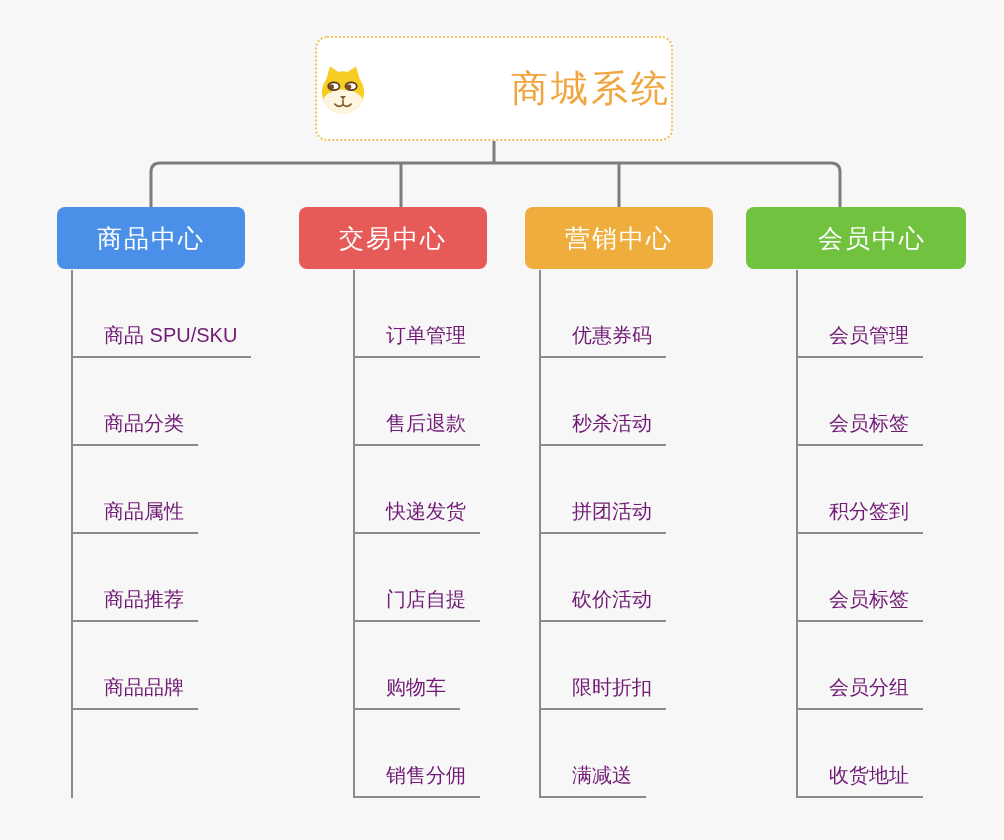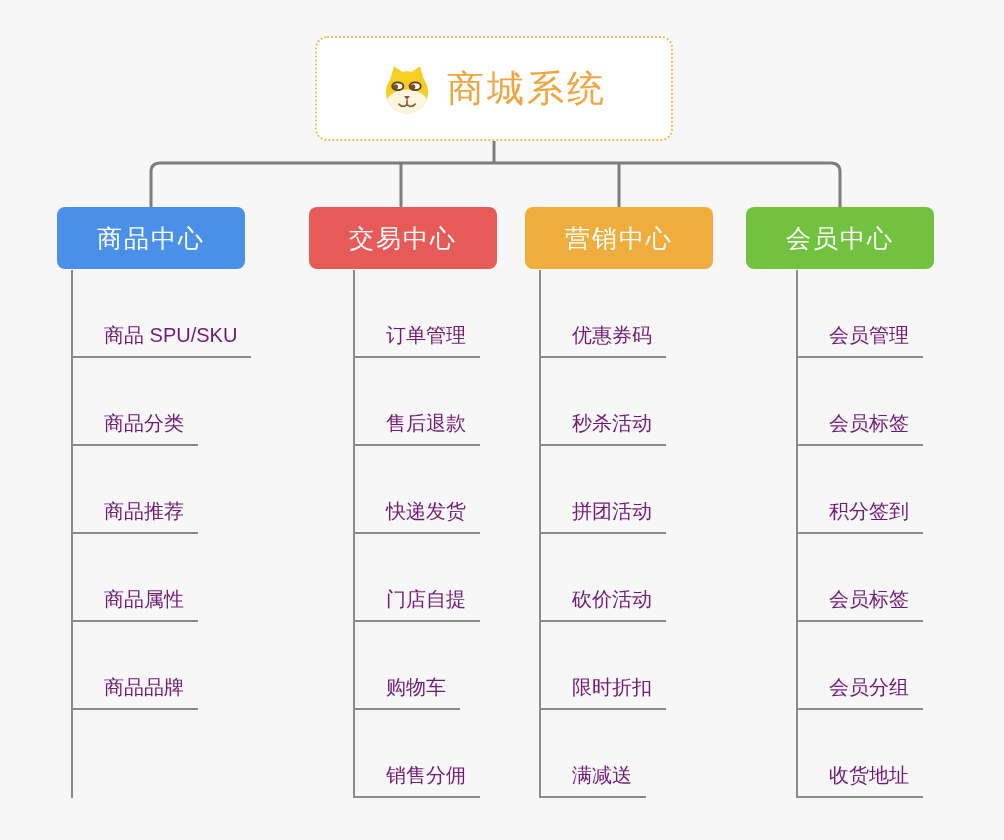--- a/index.html
+++ b/index.html
@@ -7,32 +7,32 @@
     position:relative;width:1004px;height:840px;overflow:hidden;
     background:#f7f7f7;
     font-family:"Liberation Sans","DejaVu Sans",sans-serif;
   }
   .connectors{position:absolute;left:0;top:0;z-index:1;pointer-events:none;}
 
   
   .root{
     position:absolute;left:315px;top:36px;width:358px;height:105px;box-sizing:border-box;
     background:#ffffff;border:2px dotted #f2c05e;border-radius:12px;
-    display:flex;align-items:center;justify-content:center;gap:14px;z-index:2;
+    display:flex;align-items:center;justify-content:space-between;gap:14px;z-index:2;
   }
   .root-icon svg{display:block;}
   .root-title{font-size:37px;letter-spacing:3px;color:#f0a53e;white-space:nowrap;}
 
   
   .branch{
     position:absolute;top:207px;width:188px;height:62px;border-radius:8px;
     display:flex;align-items:center;justify-content:center;z-index:2;
     color:#ffffff;font-size:25px;letter-spacing:2px;white-space:nowrap;
   }
-  .b0{left:57px;}  .b1{left:309px;}  .b2{left:525px;}  .b3{left:746px;}
+  .b0{left:57px;}  .b1{left:299px;}  .b2{left:525px;}  .b3{left:746px;}
 
   
   .children{
     position:absolute;top:270px;height:528px;z-index:2;
     border-left:2px solid #8b8b8b;
   }
   .c0{left:71px;} .c1{left:337px;margin-left:16px;} .c2{left:539px;} .c3{left:796px;}
   .leaf{
     height:88px;box-sizing:border-box;width:max-content;
     display:flex;align-items:flex-end;
@@ -88,24 +88,24 @@
     <span>商品中心</span>
   </div>
   <div class="children c0">
     <div class="leaf">
         <span>商品 SPU/SKU</span>
       </div>
     <div class="leaf">
         <span>商品分类</span>
       </div>
     <div class="leaf">
-        <span>商品推荐</span>
+        <span>商品属性</span>
       </div>
     <div class="leaf">
-        <span>商品属性</span>
+        <span>商品推荐</span>
       </div>
     <div class="leaf">
         <span>商品品牌</span>
       </div>
   </div>
 
   <div class="branch b1" style="background-color: rgb(230, 91, 88);">
     <span>交易中心</span>
   </div>
   <div class="children c1">
@@ -146,21 +146,21 @@
         <span>砍价活动</span>
       </div>
     <div class="leaf">
         <span>限时折扣</span>
       </div>
     <div class="leaf">
         <span>满减送</span>
       </div>
   </div>
 
-  <div class="branch b3" style="background-color: rgb(113, 194, 62);">
+  <div class="branch b3" style="background-color: rgb(113, 194, 62); padding-left: 32px;">
     <span>会员中心</span>
   </div>
   <div class="children c3">
     <div class="leaf">
         <span>会员管理</span>
       </div>
     <div class="leaf">
         <span>会员标签</span>
       </div>
     <div class="leaf">

